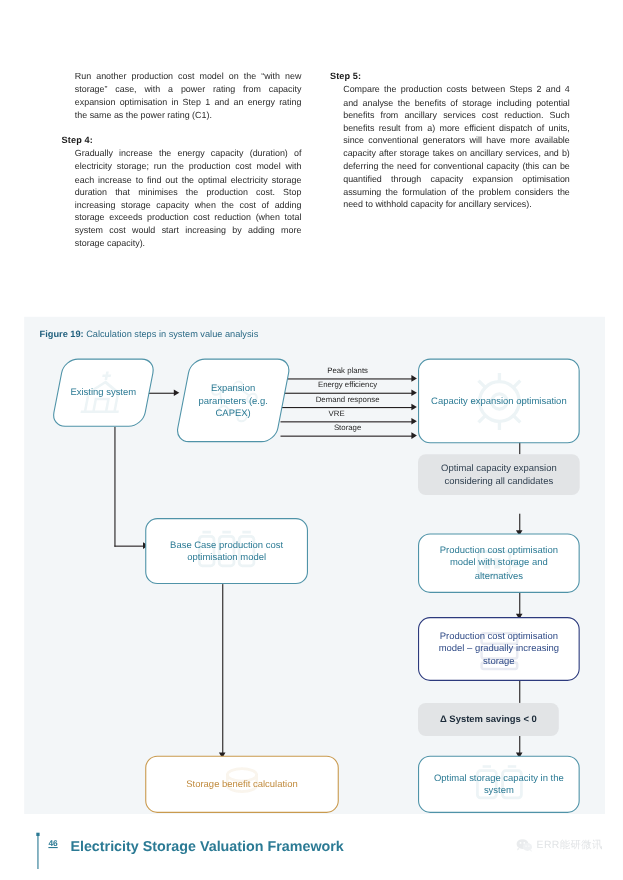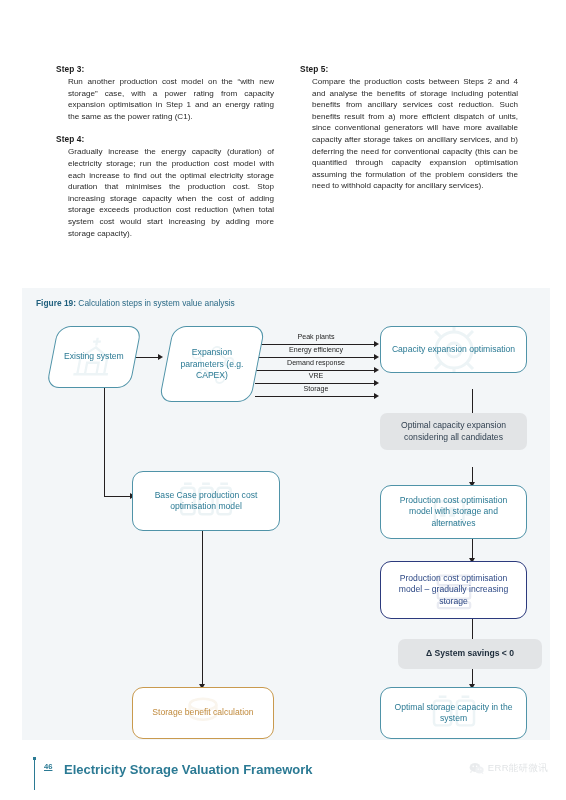--- a/index.html
+++ b/index.html
@@ -168,21 +168,20 @@
     letter-spacing: 0.3px;
   }
 </style>
 </head>
 <body>
 
 <div class="page">
 
   <div class="cols">
     <div class="col">
-      <p class="step-head">Step 3:</p>
       <p class="step-body">Run another production cost model on the “with new storage” case, with a power rating from capacity expansion optimisation in Step 1 and an energy rating the same as the power rating (C1).</p>
       <p class="step-head">Step 4:</p>
       <p class="step-body">Gradually increase the energy capacity (duration) of electricity storage; run the production cost model with each increase to find out the optimal electricity storage duration that minimises the production cost. Stop increasing storage capacity when the cost of adding storage exceeds production cost reduction (when total system cost would start increasing by adding more storage capacity).</p>
     </div>
     <div class="col">
       <p class="step-head">Step 5:</p>
       <p class="step-body">Compare the production costs between Steps 2 and 4 and analyse the benefits of storage including potential benefits from ancillary services cost reduction. Such benefits result from a) more efficient dispatch of units, since conventional generators will have more available capacity after storage takes on ancillary services, and b) deferring the need for conventional capacity (this can be quantified through capacity expansion optimisation assuming the formulation of the problem considers the need to withhold capacity for ancillary services).</p>
     </div>
   </div>
 
@@ -228,21 +227,21 @@
 
       <div class="ln lnv" style="left:450px; top:381px; height:18px;"></div>
       <div class="arrow-d" style="left:446.6px; top:396px;"></div>
 
       <div class="ln lnv" style="left:180px; top:243px; height:156px;"></div>
       <div class="arrow-d" style="left:176.6px; top:396px;"></div>
 
       <div class="edge-label" style="left:233px; top:45px; width:122px;">Peak plants</div>
       <div class="edge-label" style="left:233px; top:58px; width:122px;">Energy efficiency</div>
       <div class="edge-label" style="left:233px; top:71px; width:122px;">Demand response</div>
-      <div class="edge-label" style="left:233px; top:84px; width:122px;">VRE</div>
+      <div class="edge-label" style="left:223px; top:84px; width:122px;">VRE</div>
       <div class="edge-label" style="left:233px; top:97px; width:122px;">Storage</div>
 
       <div class="node skew" style="left:30px; top:38px; width:84px; height:62px;">
         <svg class="wm" width="46" height="46" viewBox="0 0 48 48">
           <path d="M6 42h36M10 42V24l14-10 14 10v18M18 42V30h12v12M24 4v8M20 8h8" stroke="#4f93a8" stroke-width="2.4" fill="none"></path>
         </svg>
         <span class="node-label">Existing system</span>
       </div>
 
       <div class="node skew" style="left:144px; top:38px; width:92px; height:76px;">
@@ -250,21 +249,21 @@
           <circle cx="10" cy="12" r="4.5" stroke="#4f93a8" stroke-width="2" fill="none"></circle>
           <circle cx="30" cy="8" r="4.5" stroke="#4f93a8" stroke-width="2" fill="none"></circle>
           <circle cx="46" cy="20" r="4.5" stroke="#4f93a8" stroke-width="2" fill="none"></circle>
           <circle cx="20" cy="32" r="4.5" stroke="#4f93a8" stroke-width="2" fill="none"></circle>
           <circle cx="40" cy="38" r="4.5" stroke="#4f93a8" stroke-width="2" fill="none"></circle>
           <path d="M14 12l12-3M33 11l11 7M24 30l12 6M14 15l4 14" stroke="#4f93a8" stroke-width="1.7" fill="none"></path>
         </svg>
         <span class="node-label">Expansion parameters (e.g. CAPEX)</span>
       </div>
 
-      <div class="node" style="left:358px; top:38px; width:147px; height:47px;">
+      <div class="node" style="left:358px; top:38px; width:147px; height:77px;">
         <svg class="wm" width="56" height="56" viewBox="0 0 56 56">
           <path d="M28 10a18 18 0 100 36 18 18 0 100-36z" stroke="#4f93a8" stroke-width="3" fill="none"></path>
           <circle cx="28" cy="28" r="7" stroke="#4f93a8" stroke-width="3" fill="none"></circle>
           <path d="M28 2v8M28 46v8M2 28h8M46 28h8M9 9l6 6M41 41l6 6M47 9l-6 6M15 41l-6 6" stroke="#4f93a8" stroke-width="3"></path>
         </svg>
         <span class="node-label">Capacity expansion optimisation</span>
       </div>
 
       <div class="node gray" style="left:358px; top:125px; width:147px; height:37px;">
         <span class="node-label">Optimal capacity expansion considering all candidates</span>
@@ -281,21 +280,21 @@
 
       <div class="node navy" style="left:358px; top:273px; width:147px; height:58px;">
         <svg class="wm" width="48" height="40" viewBox="0 0 50 42">
           <rect x="8" y="6" width="34" height="10" rx="2" stroke="#2c3a7d" stroke-width="2.4" fill="none"></rect>
           <rect x="8" y="20" width="34" height="10" rx="2" stroke="#2c3a7d" stroke-width="2.4" fill="none"></rect>
           <rect x="8" y="34" width="34" height="6" rx="2" stroke="#2c3a7d" stroke-width="2.4" fill="none"></rect>
         </svg>
         <span class="node-label">Production cost optimisation model – gradually increasing storage</span>
       </div>
 
-      <div class="node gray small" style="left:376px; top:351px; width:144px; height:30px;">
+      <div class="node gray small" style="left:358px; top:351px; width:128px; height:30px;">
         <span class="node-label">Δ System savings &lt; 0</span>
       </div>
 
       <div class="node" style="left:358px; top:399px; width:147px; height:52px;">
         <svg class="wm" width="52" height="40" viewBox="0 0 54 42">
           <rect x="6" y="8" width="18" height="26" rx="3" stroke="#4f93a8" stroke-width="2.6" fill="none"></rect>
           <rect x="30" y="8" width="18" height="26" rx="3" stroke="#4f93a8" stroke-width="2.6" fill="none"></rect>
           <path d="M11 4h8M35 4h8" stroke="#4f93a8" stroke-width="2.6"></path>
         </svg>
         <span class="node-label">Optimal storage capacity in the system</span>
@@ -304,21 +303,21 @@
       <div class="node" style="left:110px; top:183px; width:148px; height:60px;">
         <svg class="wm" width="56" height="42" viewBox="0 0 58 44">
           <rect x="3" y="8" width="14" height="28" rx="3" stroke="#4f93a8" stroke-width="2.6" fill="none"></rect>
           <rect x="22" y="8" width="14" height="28" rx="3" stroke="#4f93a8" stroke-width="2.6" fill="none"></rect>
           <rect x="41" y="8" width="14" height="28" rx="3" stroke="#4f93a8" stroke-width="2.6" fill="none"></rect>
           <path d="M6 4h8M25 4h8M44 4h8" stroke="#4f93a8" stroke-width="2.6"></path>
         </svg>
         <span class="node-label">Base Case production cost optimisation model</span>
       </div>
 
-      <div class="node orange" style="left:110px; top:399px; width:142px; height:52px;">
+      <div class="node orange" style="left:110px; top:399px; width:176px; height:52px;">
         <svg class="wm" width="44" height="40" viewBox="0 0 46 42">
           <ellipse cx="23" cy="12" rx="14" ry="6" stroke="#c99a4e" stroke-width="2.6" fill="none"></ellipse>
           <path d="M9 12v10c0 3.3 6.3 6 14 6s14-2.7 14-6V12" stroke="#c99a4e" stroke-width="2.6" fill="none"></path>
         </svg>
         <span class="node-label">Storage benefit calculation</span>
       </div>
 
     </div>
   </div>
 

